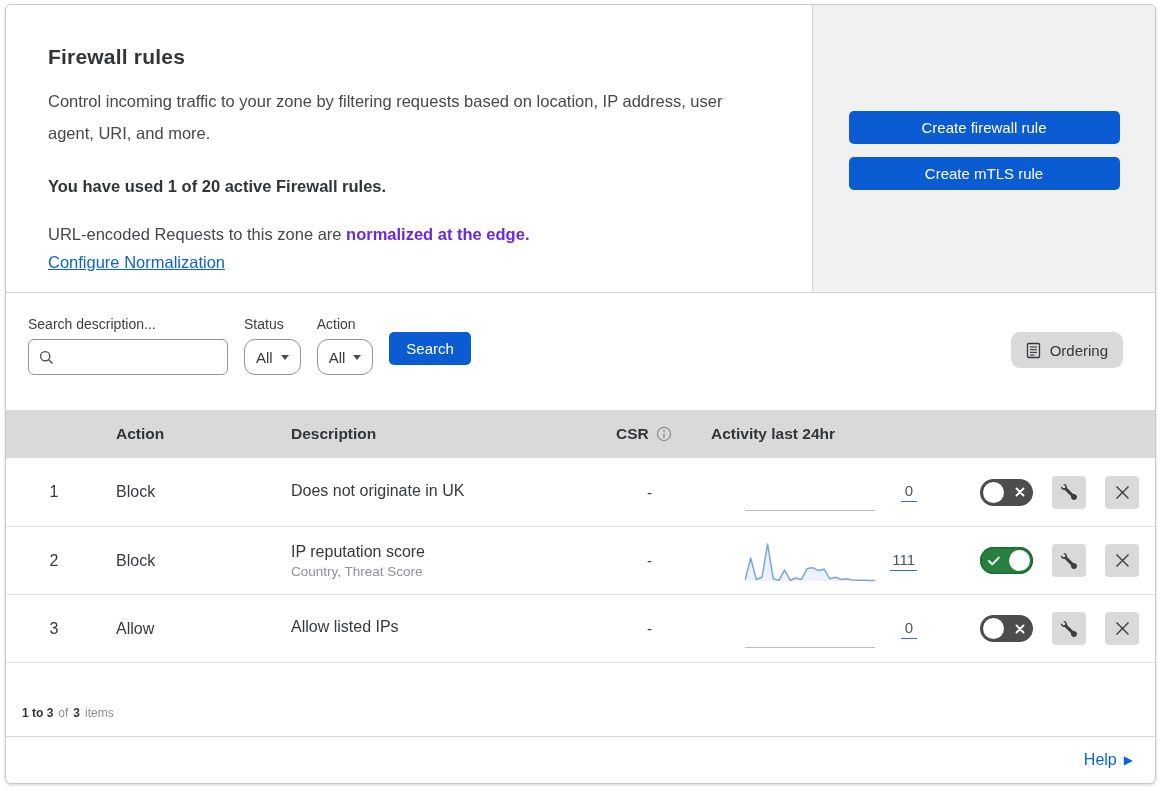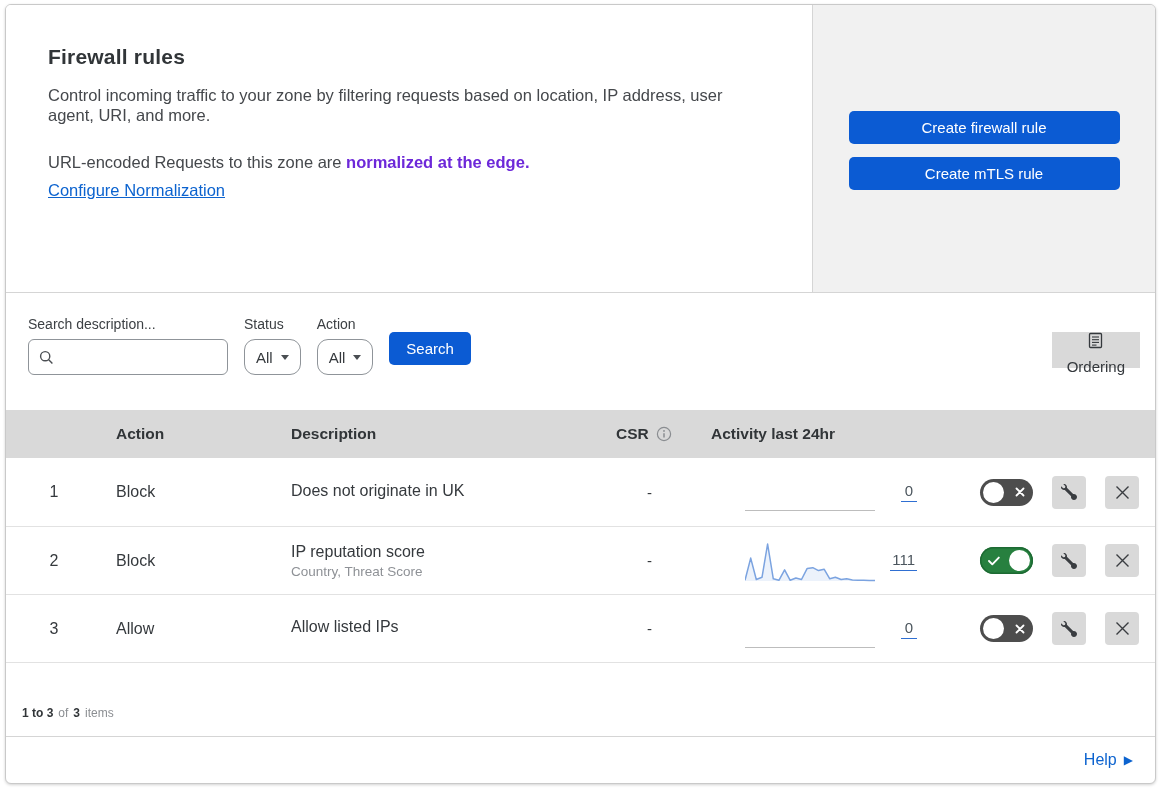--- a/index.html
+++ b/index.html
@@ -7,43 +7,43 @@
   .card {
     position:absolute; left:5px; top:4px; width:1151px; height:780px;
     background:#fff; border:1px solid #c9c9c9; border-radius:6px;
     box-shadow:0 1px 3px rgba(0,0,0,.18); overflow:hidden;
     display:flex; flex-direction:column;
   }
   
   .top-section { display:flex; height:288px; border-bottom:1px solid #d5d5d5; flex:none; }
   .intro { flex:1; padding:40px 42px 0 42px; background:#fff; }
   .page-title { font-size:21px; font-weight:700; color:#313538; margin-bottom:16px; letter-spacing:.2px; }
-  .desc { font-size:16.5px; line-height:20px; color:#45484c; max-width:745px; margin-bottom:28px; }
+  .desc { font-size:16.5px; line-height:32px; color:#45484c; max-width:745px; margin-bottom:28px; }
   .usage { font-size:16.5px; font-weight:700; color:#313538; margin-bottom:29px; }
   .norm { font-size:16.5px; color:#45484c; margin-bottom:9px; }
   .norm b { color:#6d28d9; }
   .link { color:#0c63cf; text-decoration:underline; font-size:16.5px; cursor:pointer; }
   .promo { width:343px; flex:none; background:#f1f1f1; border-left:1px solid #d5d5d5; padding-top:106px; display:flex; flex-direction:column; align-items:center; gap:13px; }
   .btn-primary {
     width:271px; height:33px; background:#0b5bd3; color:#fff; border:none; border-radius:5px;
     font-size:15px; font-family:inherit; cursor:pointer; display:flex; align-items:center; justify-content:center;
   }
   
   .filter-section { height:117px; flex:none; background:#fff; position:relative; padding:23px 22px 0 22px; display:flex; align-items:flex-start; gap:16px; }
   .field { display:flex; flex-direction:column; }
   .field-label { font-size:14px; color:#3c4044; margin-bottom:7px; }
   .search-box { width:200px; height:36px; border:1px solid #8f9499; border-radius:6px; background:#fff; display:flex; align-items:center; padding:0 10px; gap:8px; }
   .search-box input { border:none; outline:none; flex:1; font-size:15px; font-family:inherit; background:transparent; min-width:0; }
   .select-box { height:36px; border:1px solid #8f9499; border-radius:11px; background:#fff; display:flex; align-items:center; padding:0 11px; gap:8px; font-size:15px; color:#35393d; cursor:pointer; }
   .caret { width:0; height:0; border-left:4.5px solid transparent; border-right:4.5px solid transparent; border-top:5px solid #4a4e52; }
   .btn-search { height:33px; margin-top:16px; padding:0 17px; background:#0b5bd3; color:#fff; border:none; border-radius:5px; font-size:15px; font-family:inherit; cursor:pointer; }
   .btn-ordering {
-    position:absolute; right:15px; top:39px; height:36px; padding:0 15px;
-    background:#d9d9d9; border:none; border-radius:0; font-size:15px; font-family:inherit; color:#35393d;
-    display:flex; align-items:center; gap:9px; cursor:pointer;flex-direction:column;
+    position:absolute; right:32px; top:39px; height:36px; padding:0 15px;
+    background:#d9d9d9; border:none; border-radius:9px; font-size:15px; font-family:inherit; color:#35393d;
+    display:flex; align-items:center; gap:9px; cursor:pointer;
   }
   
   .grid-cols { display:grid; grid-template-columns:96px 175px 325px 95px 230px 1fr; align-items:center; }
   .thead { height:48px; background:#d9d9d9; flex:none; font-weight:700; font-size:15.5px; color:#313538; }
   .thead .cell { padding-left:14px; display:flex; align-items:center; gap:7px; }
   .trow { height:68px; border-top:1px solid #e2e2e2; background:#fff; }
   .trow:first-child { border-top:none; }
   .cell-num { text-align:center; font-size:16px; color:#35393d; }
   .cell-action { padding-left:14px; font-size:16px; color:#35393d; }
   .cell-desc { padding-left:14px; }
@@ -79,20 +79,21 @@
 </style>
 </head>
 <body>
 
 <div class="card">
 
   <div class="top-section">
     <div class="intro">
       <div class="page-title">Firewall rules</div>
       <p class="desc">Control incoming traffic to your zone by filtering requests based on location, IP address, user agent, URI, and more.</p>
+      <p class="usage">You have used 1 of 20 active Firewall rules.</p>
       <p class="norm"><span>URL-encoded Requests to this zone are </span><b>normalized at the edge.</b></p>
       <a class="link">Configure Normalization</a>
     </div>
     <div class="promo">
       <button class="btn-primary">Create firewall rule</button>
       <button class="btn-primary">Create mTLS rule</button>
     </div>
   </div>
 
   <div class="filter-section">

